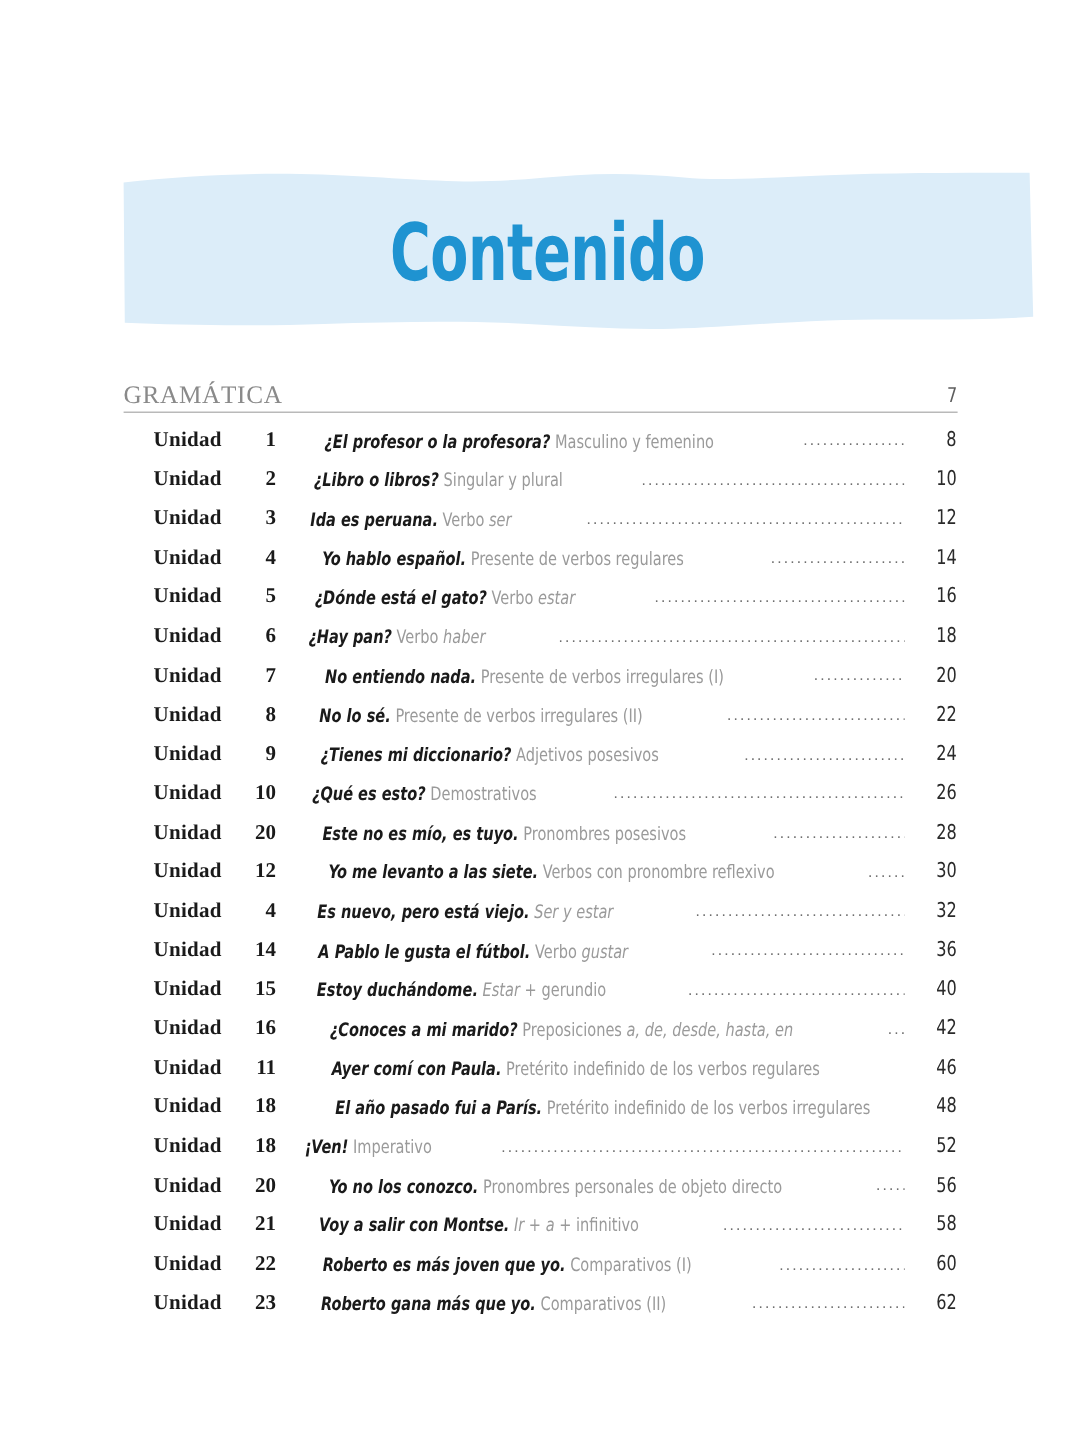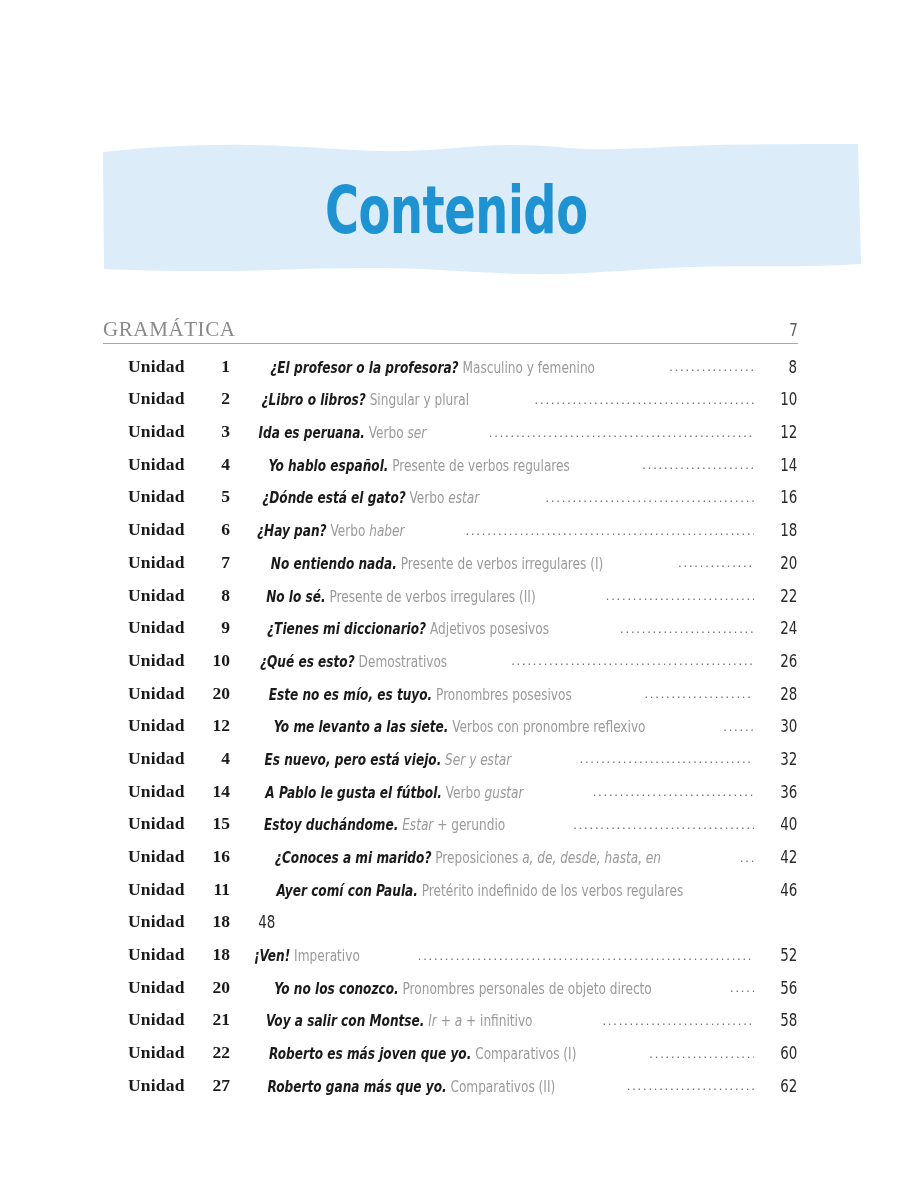--- a/index.html
+++ b/index.html
@@ -337,20 +337,23 @@
       <div class="entry-num">11</div>
       <div class="entry-body">
         <div class="entry-text"><span class="t-title">Ayer comí con Paula.</span> <span class="t-desc"><span>Pretérito indefinido de los verbos regulares</span></span></div>
         <div class="leader">........................................................................................................................................................................................................</div>
       </div>
       <div class="entry-page"><span>46</span></div>
     </div>
     <div class="entry">
       <div class="entry-unidad">Unidad</div>
       <div class="entry-num">18</div>
+      <div class="entry-body">
+        <div class="entry-text"><span class="t-title">El año pasado fui a París.</span> <span class="t-desc"><span>Pretérito indefinido de los verbos irregulares</span></span></div>
+      </div>
       <div class="entry-page"><span>48</span></div>
     </div>
     <div class="entry">
       <div class="entry-unidad">Unidad</div>
       <div class="entry-num">18</div>
       <div class="entry-body">
         <div class="entry-text"><span class="t-title">¡Ven!</span> <span class="t-desc"><span>Imperativo</span></span></div>
         <div class="leader">........................................................................................................................................................................................................</div>
       </div>
       <div class="entry-page"><span>52</span></div>
@@ -377,20 +380,20 @@
       <div class="entry-unidad">Unidad</div>
       <div class="entry-num">22</div>
       <div class="entry-body">
         <div class="entry-text"><span class="t-title">Roberto es más joven que yo.</span> <span class="t-desc"><span>Comparativos (I)</span></span></div>
         <div class="leader">........................................................................................................................................................................................................</div>
       </div>
       <div class="entry-page"><span>60</span></div>
     </div>
     <div class="entry">
       <div class="entry-unidad">Unidad</div>
-      <div class="entry-num">27</div>
+      <div class="entry-num">23</div>
       <div class="entry-body">
         <div class="entry-text"><span class="t-title">Roberto gana más que yo.</span> <span class="t-desc"><span>Comparativos (II)</span></span></div>
         <div class="leader">........................................................................................................................................................................................................</div>
       </div>
       <div class="entry-page"><span>62</span></div>
     </div>
   </div>
 
 </body></html>

